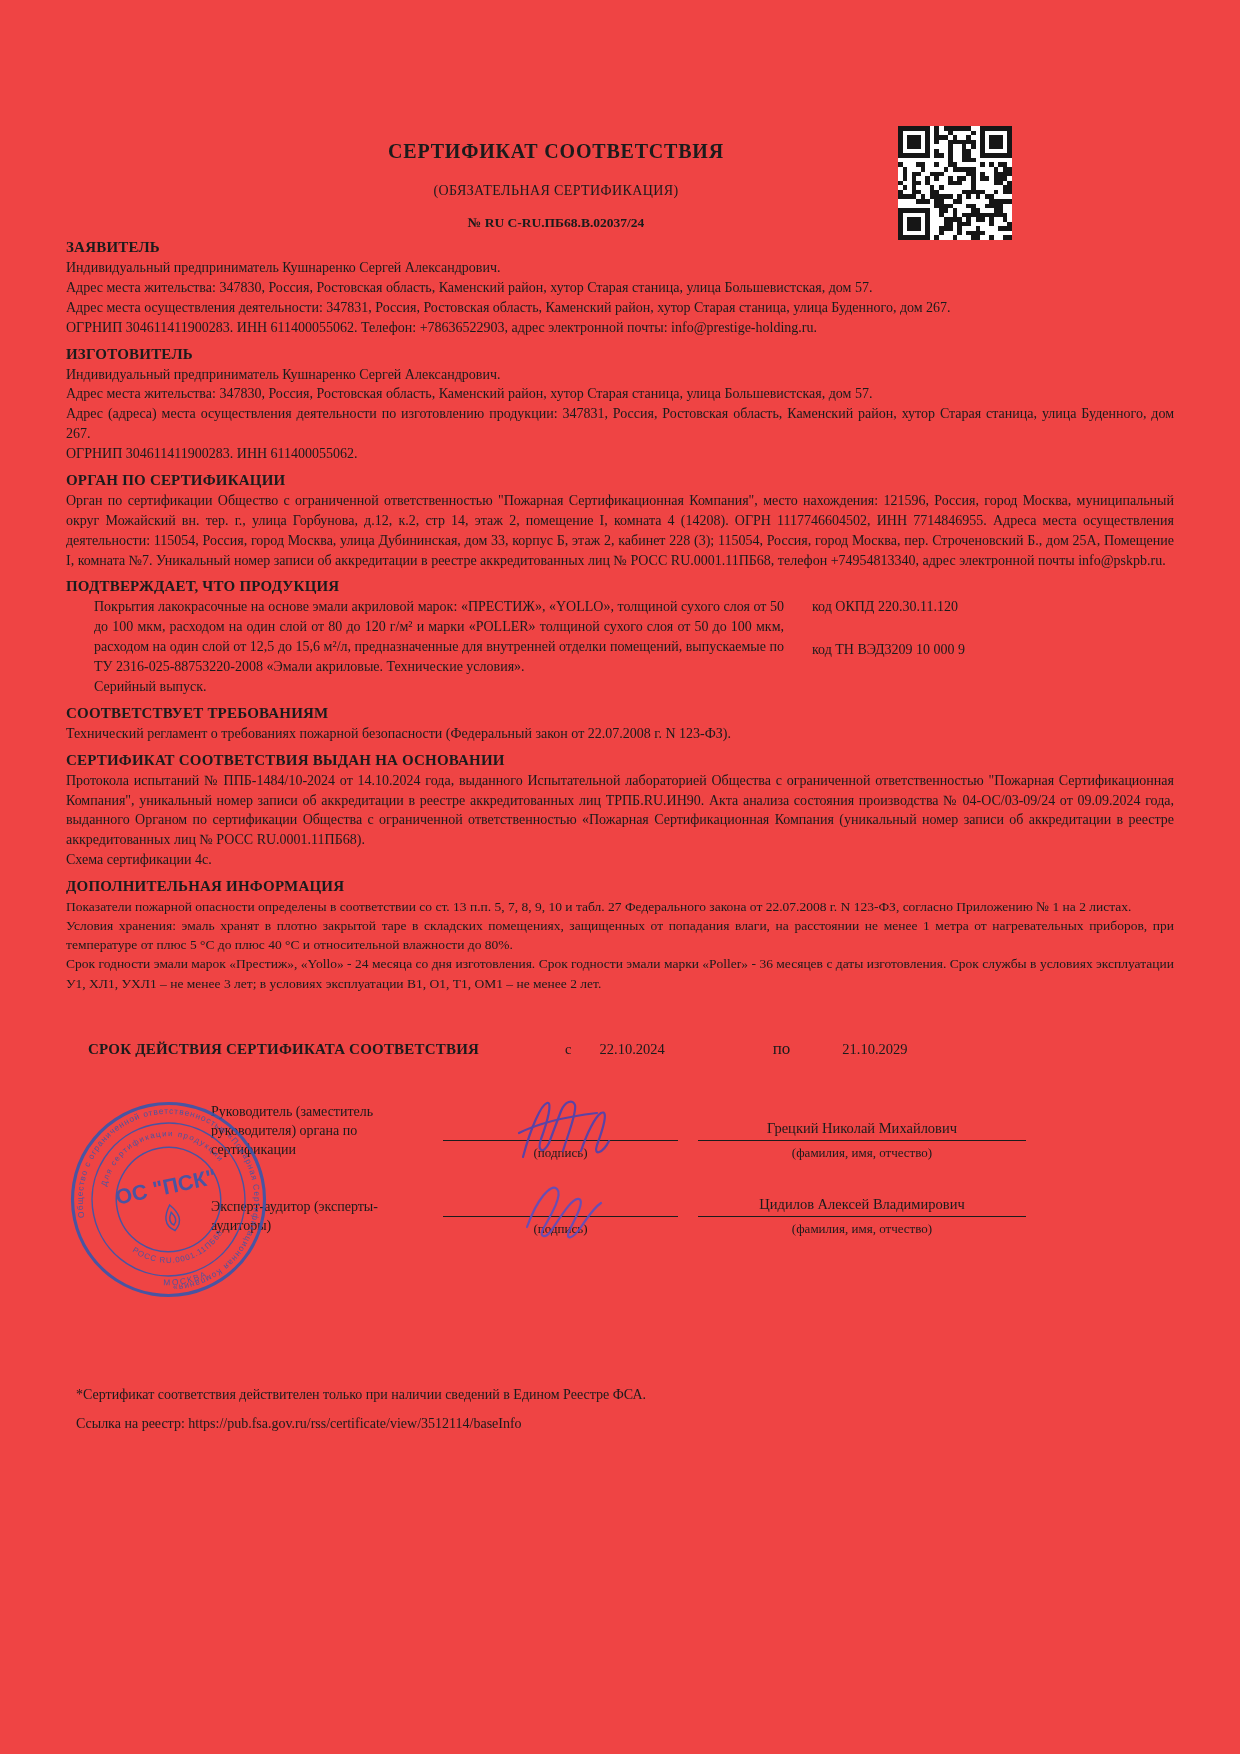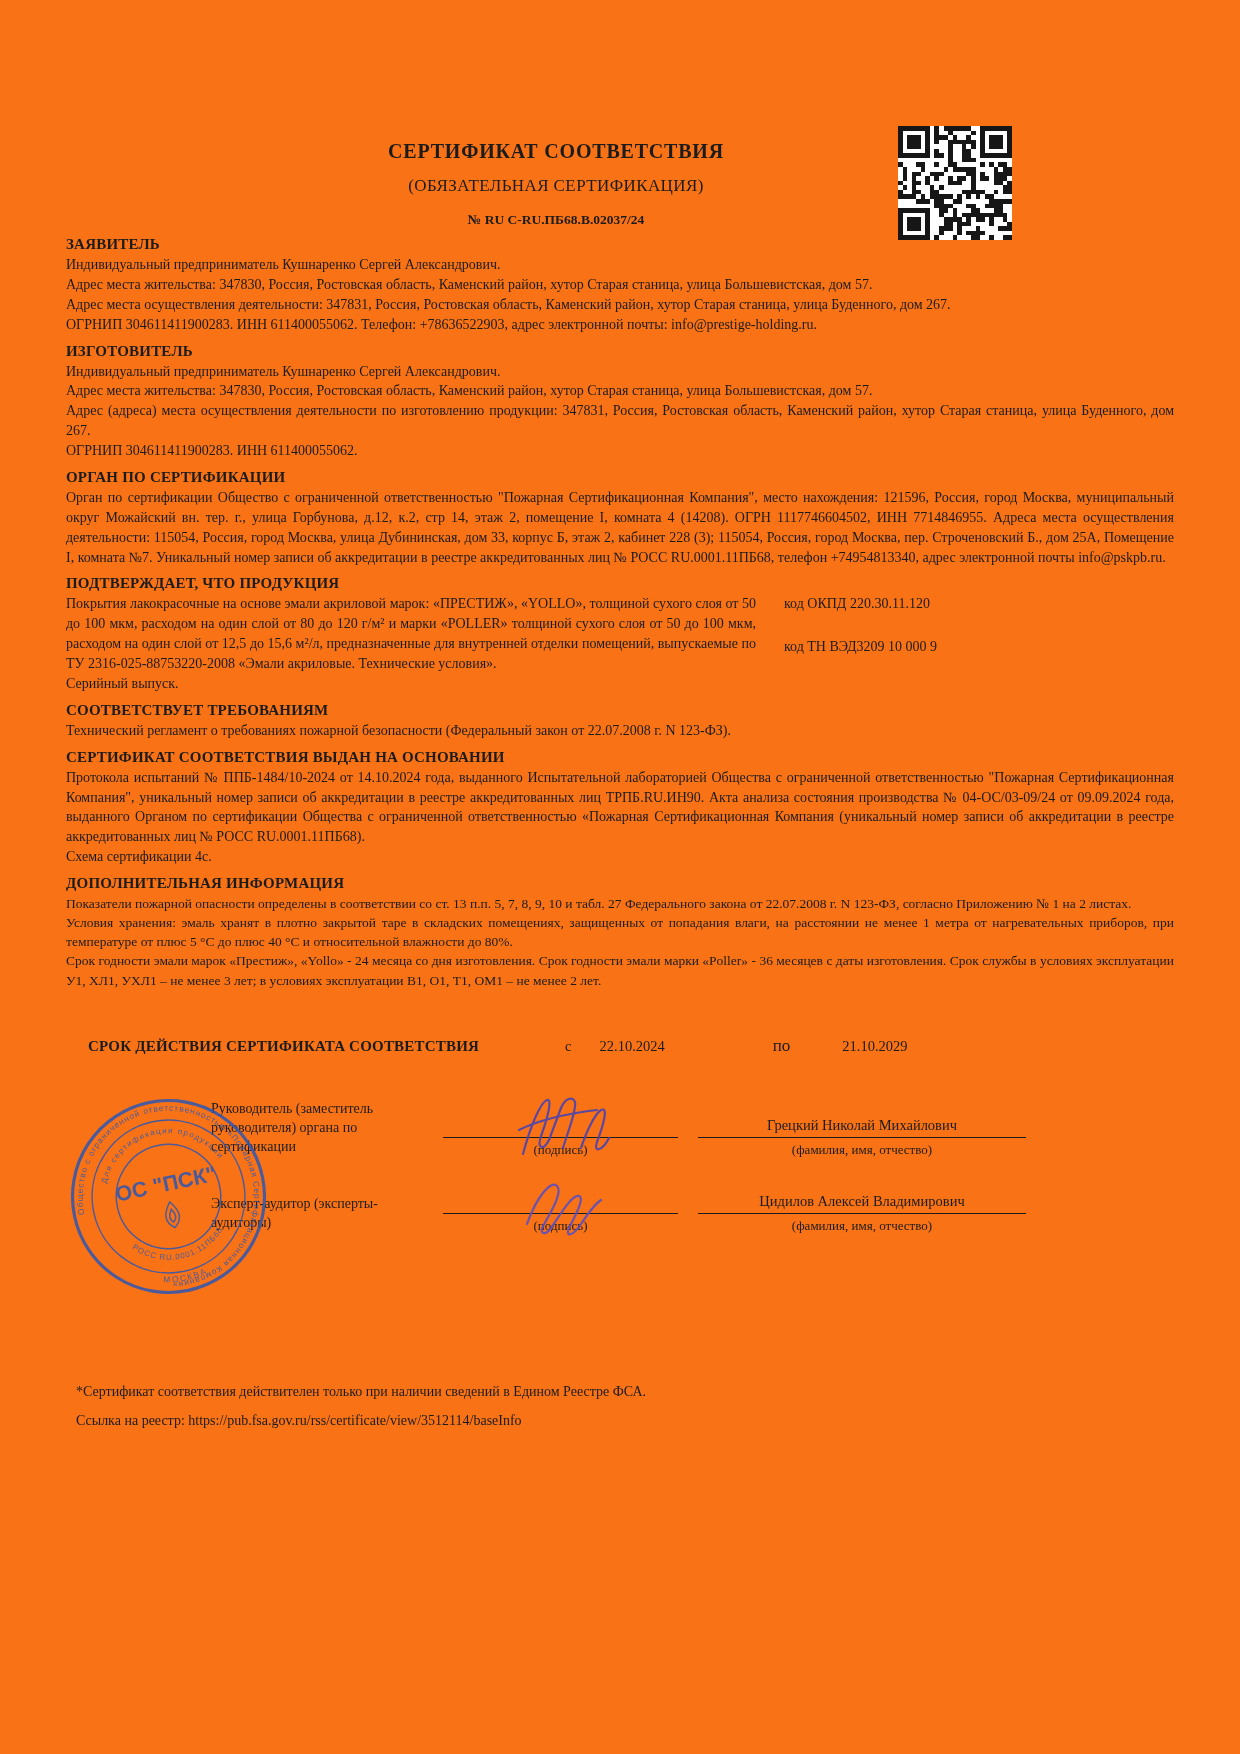--- a/index.html
+++ b/index.html
@@ -1,39 +1,39 @@
 <!DOCTYPE html>
 <html><head>
 <meta charset="utf-8">
 <style>
   * { margin:0; padding:0; box-sizing:border-box; }
   html,body { background:#ececec; }
   .page {
     width:1240px; height:1754px; margin:0 auto; position:relative;
-    background:#f97316; color:#1b1b1b;
+    background:#ef4444; color:#1b1b1b;
     font-family:"Liberation Serif", serif;
     padding:140px 66px 0 66px;
     overflow:hidden;
   }
   
   .header { position:relative; }
   .header-text { width:980px; text-align:center; }
   .doc-title { font-size:20px; font-weight:bold; letter-spacing:.8px; }
-  .doc-subtitle { font-size:17px; margin-top:13px; letter-spacing:.4px; }
+  .doc-subtitle { font-size:14px; margin-top:20px; letter-spacing:.4px; }
   .doc-number { font-size:13.5px; font-weight:bold; margin-top:16px; }
   .qr { position:absolute; left:832px; top:-14px; width:114px; height:114px; }
   .qr svg { width:100%; height:100%; }
 
   
   section { margin-top:7px; }
   h2.sec-h { font-size:15px; font-weight:bold; letter-spacing:.2px; margin:8px 0 2px 0; }
   p.body-p { font-size:14px; line-height:1.42; text-align:justify; }
   p.small-p { font-size:13.5px; line-height:1.42; text-align:justify; }
 
-  .product-row { display:flex; align-items:flex-start; }
+  .product-row { display:flex; align-items:flex-start;margin-left:28px; }
   .product-text { width:690px; }
   .product-codes { width:270px; margin-left:28px; padding-top:2px; }
   .code-row { display:flex; justify-content:flex-start; font-size:14px; margin-bottom:27px; }
   .code-label { white-space:nowrap; }
   .code-value { white-space:nowrap; }
 
   
   .validity { display:flex; align-items:baseline; margin-top:46px; padding-left:22px; }
   .v-label { font-size:15px; font-weight:bold; letter-spacing:.2px; }
   .v-prep1 { margin-left:86px; font-size:14.5px; }

